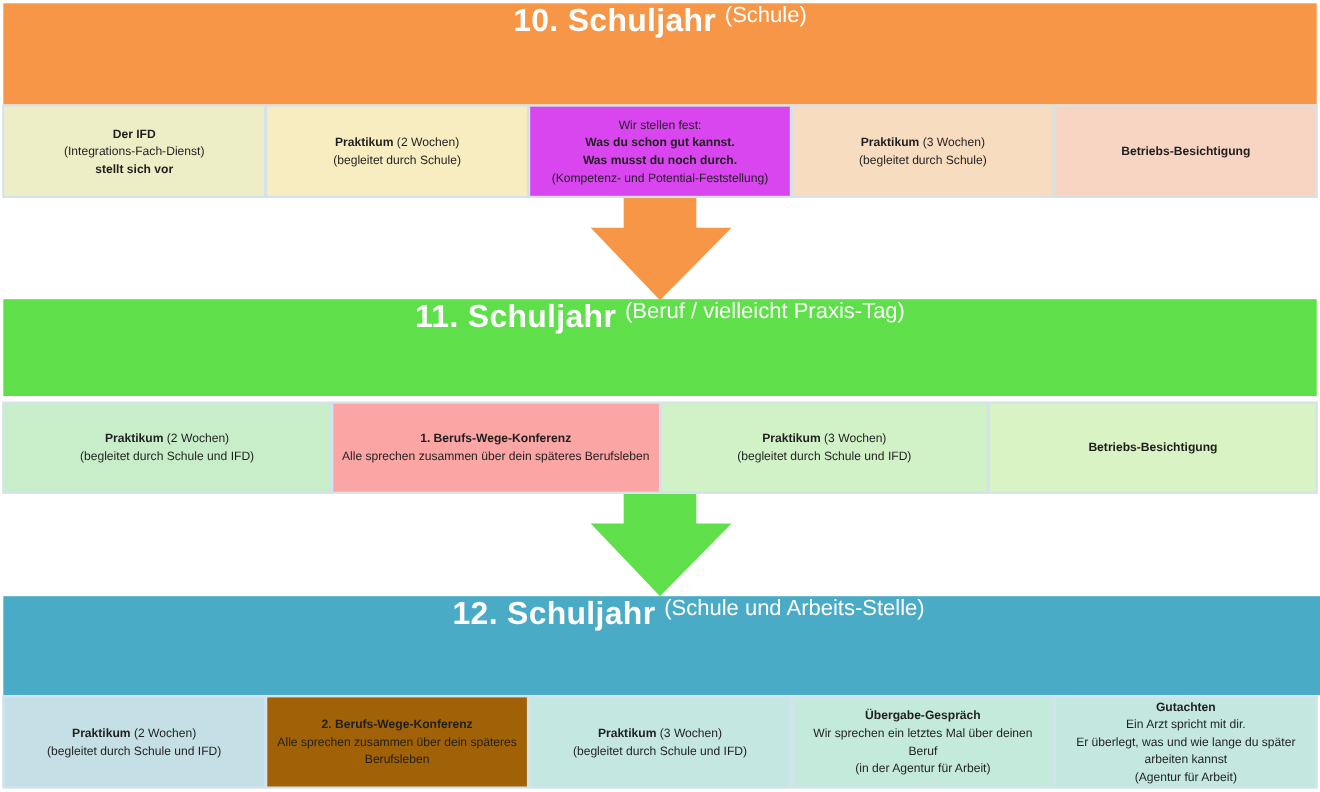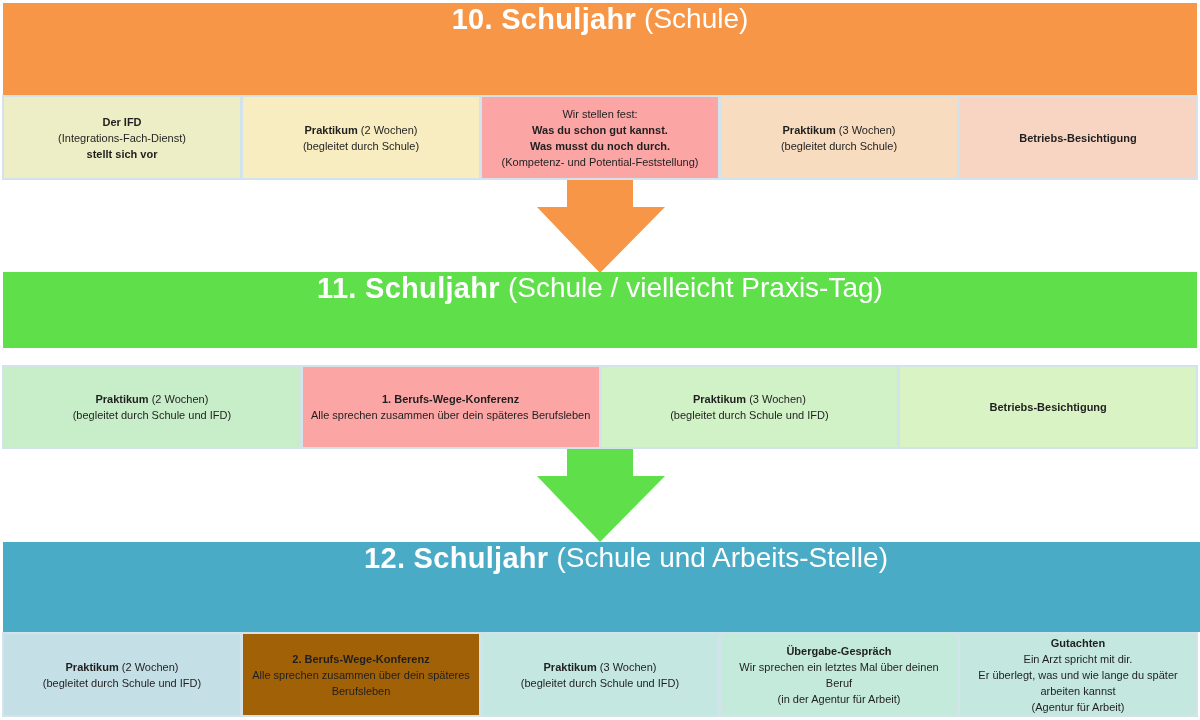--- a/index.html
+++ b/index.html
@@ -1,20 +1,20 @@
 <!DOCTYPE html>
 <html><head>
 <meta charset="utf-8">
 <style>
   html, body { margin:0; padding:0; }
   body { width:1200px; height:720px; background:#ffffff; position:relative; overflow:hidden;
          font-family:"Liberation Sans", "DejaVu Sans", sans-serif; }
   .header { position:absolute; left:3px; width:1194px; display:flex; justify-content:center; color:#ffffff; }
   .header .title { font-size:29px; font-weight:bold; letter-spacing:0.3px; }
-  .header .sub { font-size:28px; font-weight:normal; margin-left:8px; }
+  .header .sub { font-size:20px; font-weight:normal; margin-left:8px; }
   .row { position:absolute; left:2px; width:1196px; display:flex; background:#d3e3ec; box-sizing:border-box; padding:2px; gap:3px; }
   .cell { flex:1; display:flex; flex-direction:column; align-items:center; justify-content:center; text-align:center;
           font-size:11px; color:#1f1f1f; line-height:16px; padding:0 6px; box-sizing:border-box; }
   .b { font-weight:bold; }
   .arrow { position:absolute; }
 </style>
 </head>
 <body>
 
 <div class="header" style="top:3px;height:92px;background:#f79646;">
@@ -24,42 +24,42 @@
 <div class="row" style="top:95px;height:85px;" id="row0">
     <div class="cell" style="background: rgb(238, 238, 198);">
       <div><span class="b">Der IFD</span></div>
       <div><span>(Integrations-Fach-Dienst)</span></div>
       <div><span class="b">stellt sich vor</span></div>
     </div>
     <div class="cell" style="background: rgb(248, 237, 192);">
       <div><span class="b">Praktikum</span><span> (2 Wochen)</span></div>
       <div><span>(begleitet durch Schule)</span></div>
     </div>
-    <div class="cell" style="background: #fca5a5; align-items: center;">
+    <div class="cell" style="background: #d946ef; align-items: center;">
       <div><span>Wir stellen fest:</span></div>
       <div><span class="b">Was du schon gut kannst.</span></div>
       <div><span class="b">Was musst du noch durch.</span></div>
       <div><span>(Kompetenz- und Potential-Feststellung)</span></div>
     </div>
     <div class="cell" style="background: rgb(247, 220, 192);">
       <div><span class="b">Praktikum</span><span> (3 Wochen)</span></div>
       <div><span>(begleitet durch Schule)</span></div>
     </div>
     <div class="cell" style="background: rgb(248, 213, 194);">
       <div><span class="b">Betriebs-Besichtigung</span></div>
     </div>
   </div>
 
 <svg class="arrow" style="left:536px;top:180px;" width="130" height="94" viewBox="0 0 130 94">
   <polygon points="31,0 97,0 97,27 129,27 64,93 1,27 31,27" fill="#f79646"></polygon>
 </svg>
 
-<div class="header" style="top:272px;height:76px;background:#5fe04a;">
+<div class="header" style="top:272px;height:88px;background:#5fe04a;">
   <span class="title">11. Schuljahr</span>
-  <span class="sub">(Schule / vielleicht Praxis-Tag)</span>
+  <span class="sub">(Beruf / vielleicht Praxis-Tag)</span>
 </div>
 <div class="row" style="top:365px;height:84px;" id="row1">
     <div class="cell" style="background: rgb(200, 238, 201);">
       <div><span class="b">Praktikum</span><span> (2 Wochen)</span></div>
       <div><span>(begleitet durch Schule und IFD)</span></div>
     </div>
     <div class="cell" style="background: #fca5a5;">
       <div><span class="b">1. Berufs-Wege-Konferenz</span></div>
       <div><span>Alle sprechen zusammen über dein späteres Berufsleben</span></div>
     </div>

